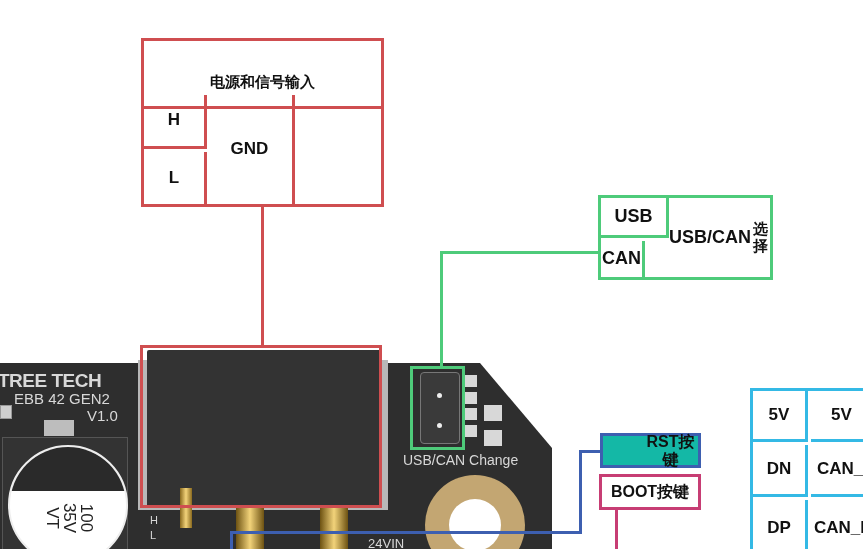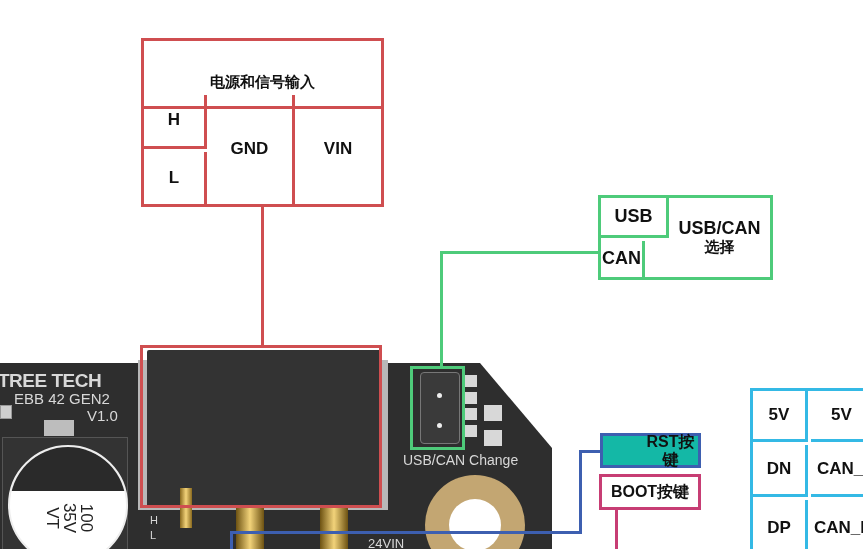--- a/index.html
+++ b/index.html
@@ -85,27 +85,26 @@
 <div class="wire" style="left:579px; top:450px; width:3px; height:84px; background:#3d5fb0;"></div>
 <div class="wire" style="left:579px; top:450px; width:22px; height:3px; background:#3d5fb0;"></div>
 
 <div class="wire" style="left:615px; top:508px; width:3px; height:45px; background:#c73d74;"></div>
 
 <div class="abs red" style="left:141px; top:38px; width:243px; height:169px; background:#fff;">
   <div class="abs lbl" style="left:0; top:0; width:237px; height:51px; border-bottom:3px solid #cf4e50; font-size:15px;margin-top:17px;">电源和信号输入</div>
   <div class="abs lbl" style="left:0; top:54px; width:63px; height:54px; border-right:3px solid #cf4e50; border-bottom:3px solid #cf4e50; font-size:17px;">H</div>
   <div class="abs lbl" style="left:0; top:111px; width:63px; height:52px; border-right:3px solid #cf4e50; font-size:17px;">L</div>
   <div class="abs lbl" style="left:63px; top:54px; width:88px; height:109px; border-right:3px solid #cf4e50; font-size:17px;">GND</div>
-  <div class="abs lbl" style="left:151px; top:54px; width:86px; height:109px; font-size:17px;">VIN</div>
 </div>
 
 <div class="abs green" style="left:598px; top:195px; width:175px; height:85px; background:#fff;">
   <div class="abs lbl" style="left:0; top:0; width:68px; height:40px; border-right:3px solid #4ecb7a; border-bottom:3px solid #4ecb7a; font-size:18px;">USB</div>
   <div class="abs lbl" style="left:0; top:43px; width:44px; height:36px; border-right:3px solid #4ecb7a; font-size:18px;">CAN</div>
-  <div class="abs lbl" style="left:68px; top:0; width:101px; height:79px; flex-direction:column;">
+  <div class="abs lbl" style="left:68px; top:0; width:101px; height:79px; flex-direction:row;">
     <span style="font-size:18px;">USB/CAN</span>
     <span style="font-size:15px;">选择</span>
   </div>
 </div>
 
 <div class="abs blue lbl" style="left:600px; top:433px; width:101px; height:35px; background:#14b8a6; font-size:16px;padding-left:40px;">RST按键</div>
 <div class="abs pink lbl" style="left:599px; top:474px; width:102px; height:36px; background:#fff; font-size:16px;">BOOT按键</div>
 
 <div class="abs cyan" style="left:750px; top:388px; width:130px; height:175px; background:#fff;">
   <div class="abs lbl" style="left:0; top:0; width:55px; height:51px; border-right:3px solid #34b9e5; border-bottom:3px solid #34b9e5; font-size:17px;">5V</div>

